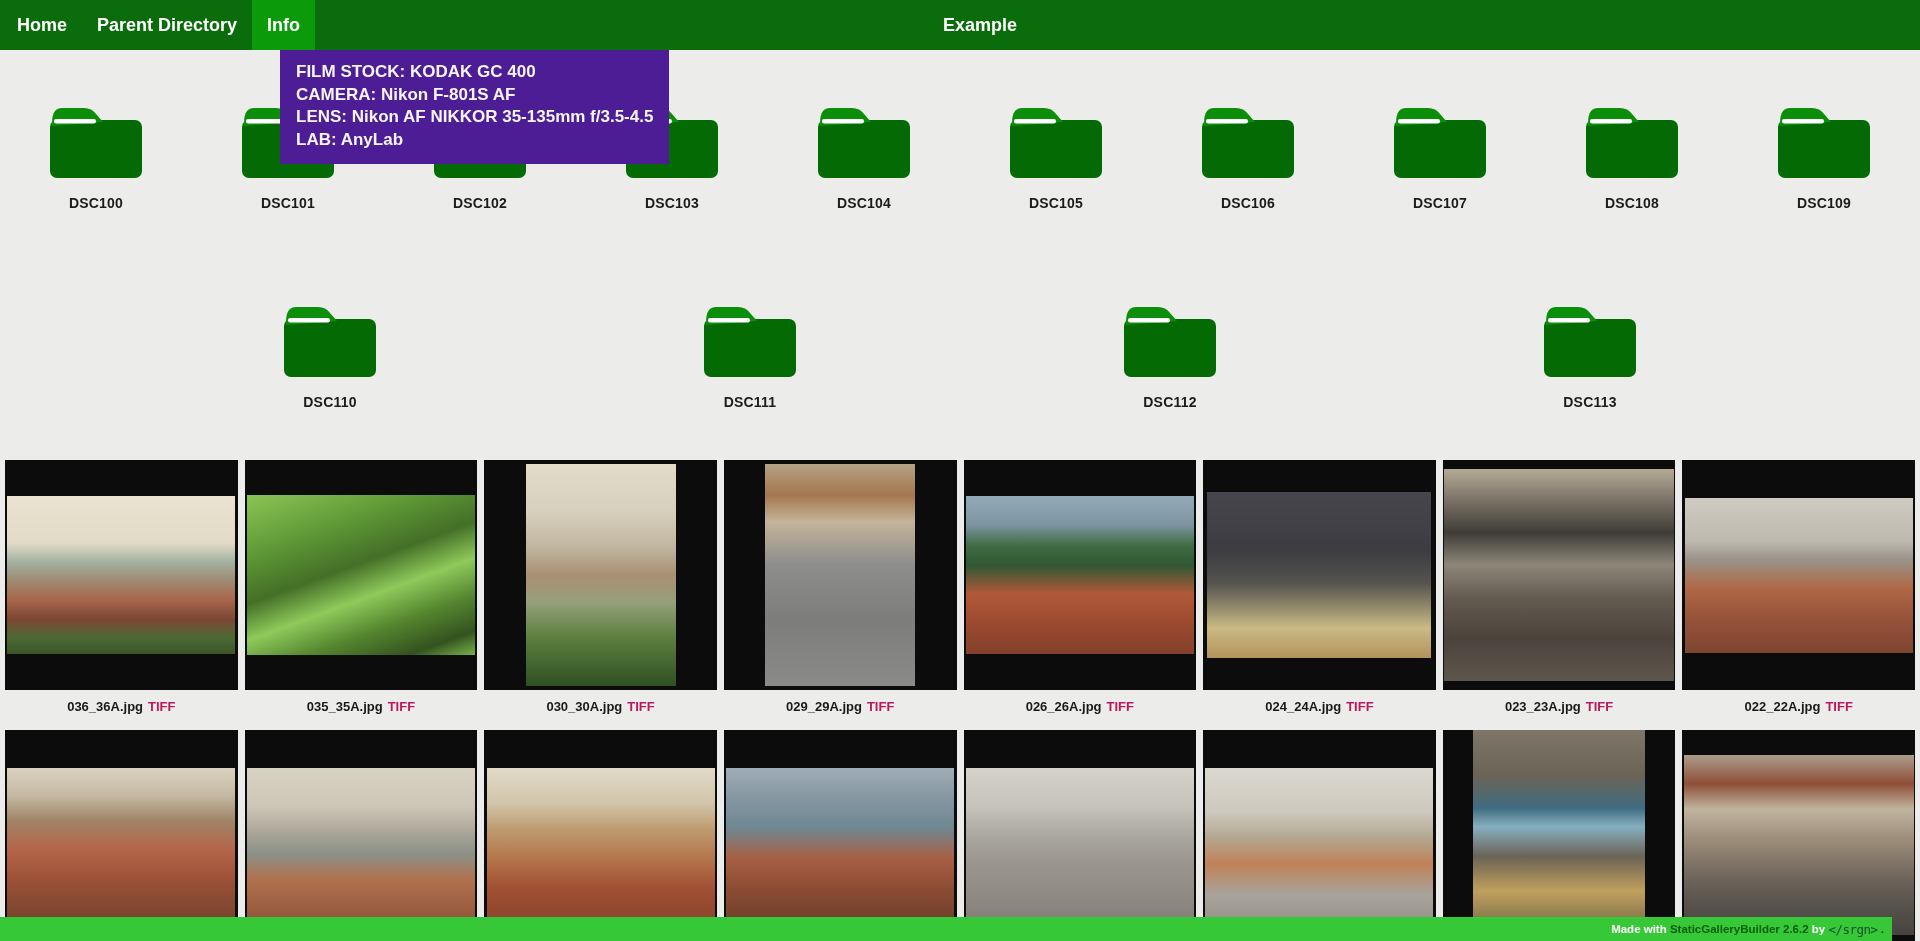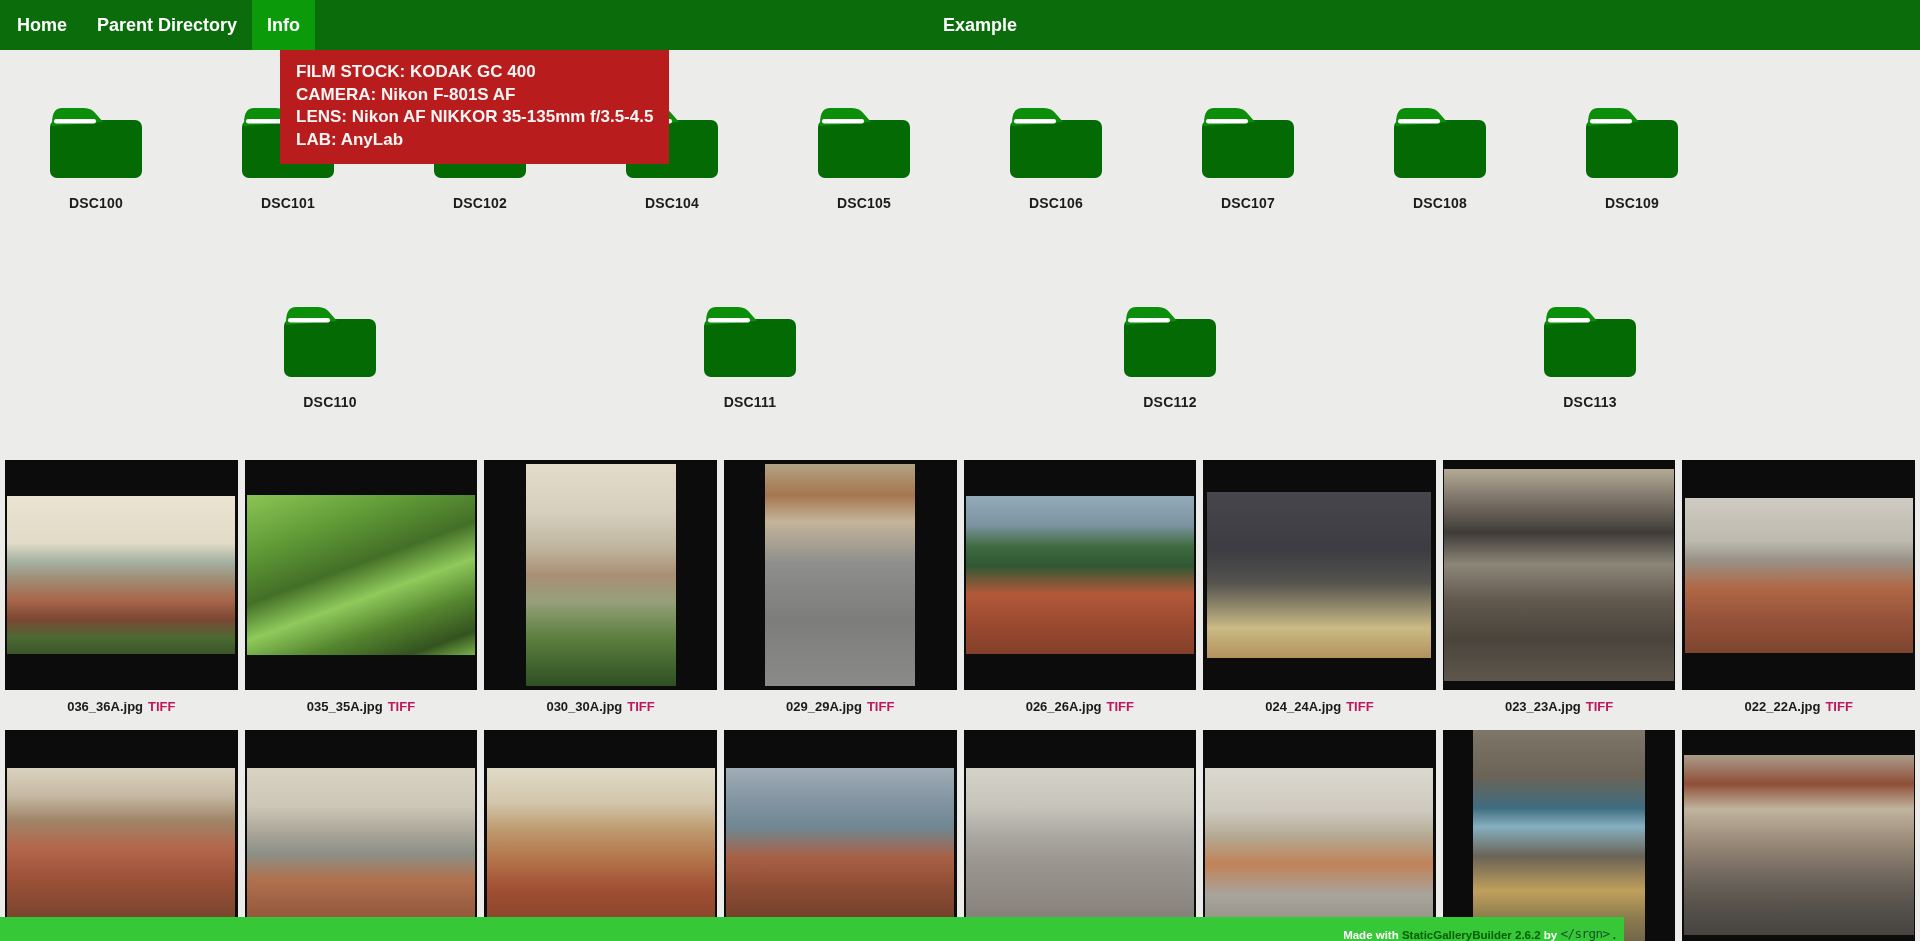--- a/index.html
+++ b/index.html
@@ -19,21 +19,21 @@
   }
   .nav-item.active{background:#0a9a0a;}
   .nav-title{
     position:absolute;left:0;right:0;top:0;height:50px;
     display:flex;align-items:center;justify-content:center;
     color:#ffffff;font-weight:bold;font-size:18px;pointer-events:none;margin-left:40px;
   }
   
   .tooltip{
     position:absolute;left:280px;top:50px;z-index:30;
-    background:#b91c1c;color:#f5f5f5;
+    background:#4c1d95;color:#f5f5f5;
     padding:11px 16px 13px 16px;
     font-size:17px;font-weight:bold;line-height:1.33;
     white-space:nowrap;
   }
   
   .folders{padding-top:50px;}
   .folder-row{display:flex;}
   .folder-row.row-1 .folder-cell{flex:0 0 10%;}
   .folder-row.row-2{justify-content:center;margin-top:88px;}
   .folder-row.row-2 .folder-cell{flex:0 0 420px;}
@@ -60,23 +60,23 @@
   .photo{flex:0 0 auto;}
   .tile-label{
     height:40px;padding-top:9px;box-sizing:border-box;
     display:flex;justify-content:center;align-items:flex-start;
     font-size:13px;font-weight:bold;color:#1a1a1a;white-space:nowrap;
   }
   .tile-label .fmt{color:#be185d;margin-left:5px;cursor:pointer;}
   .tile-label .fname{cursor:pointer;}
   
   .footer{
-    position:fixed;left:0;bottom:0;width:1624px;height:24px;z-index:40;
+    position:fixed;left:0;bottom:0;width:1892px;height:24px;z-index:40;
     background:#37c837;
-    display:flex;align-items:flex-end;justify-content:flex-end;
+    display:flex;align-items:center;justify-content:flex-end;
     padding-right:8px;box-sizing:border-box;
     font-size:11.5px;font-weight:bold;color:#ffffff;white-space:pre;
   }
   .footer .builder{color:#0a5d0a;}
   .footer .logo{
     font-family:"DejaVu Sans Mono", monospace;font-weight:normal;
     color:#14532d;font-size:12.5px;letter-spacing:-0.5px;cursor:pointer;
   }
   .footer .dot{color:#143314;}
 </style>
@@ -119,20 +119,28 @@
 
   <div class="folder-cell">
     <svg class="folder-icon" viewBox="0 0 100 80" aria-hidden="true">
       <rect x="4" y="20" rx="7" width="92" height="58" fill="#046a04"></rect>
       <path d="M6 23 Q6 8 16 8 L38 8 Q46 8 50 14 L57 22 L6 26 Z" fill="#0b8f0b"></path>
       <rect x="8" y="19" width="42" height="4.5" rx="2.2" fill="#ffffff"></rect>
     </svg>
     <div class="folder-label">DSC102</div>
   </div>
 
+  <div class="folder-cell">
+    <svg class="folder-icon" viewBox="0 0 100 80" aria-hidden="true">
+      <rect x="4" y="20" rx="7" width="92" height="58" fill="#046a04"></rect>
+      <path d="M6 23 Q6 8 16 8 L38 8 Q46 8 50 14 L57 22 L6 26 Z" fill="#0b8f0b"></path>
+      <rect x="8" y="19" width="42" height="4.5" rx="2.2" fill="#ffffff"></rect>
+    </svg>
+    <div class="folder-label">DSC103</div>
+  </div>
 
   <div class="folder-cell">
     <svg class="folder-icon" viewBox="0 0 100 80" aria-hidden="true">
       <rect x="4" y="20" rx="7" width="92" height="58" fill="#046a04"></rect>
       <path d="M6 23 Q6 8 16 8 L38 8 Q46 8 50 14 L57 22 L6 26 Z" fill="#0b8f0b"></path>
       <rect x="8" y="19" width="42" height="4.5" rx="2.2" fill="#ffffff"></rect>
     </svg>
     <div class="folder-label">DSC104</div>
   </div>
 

